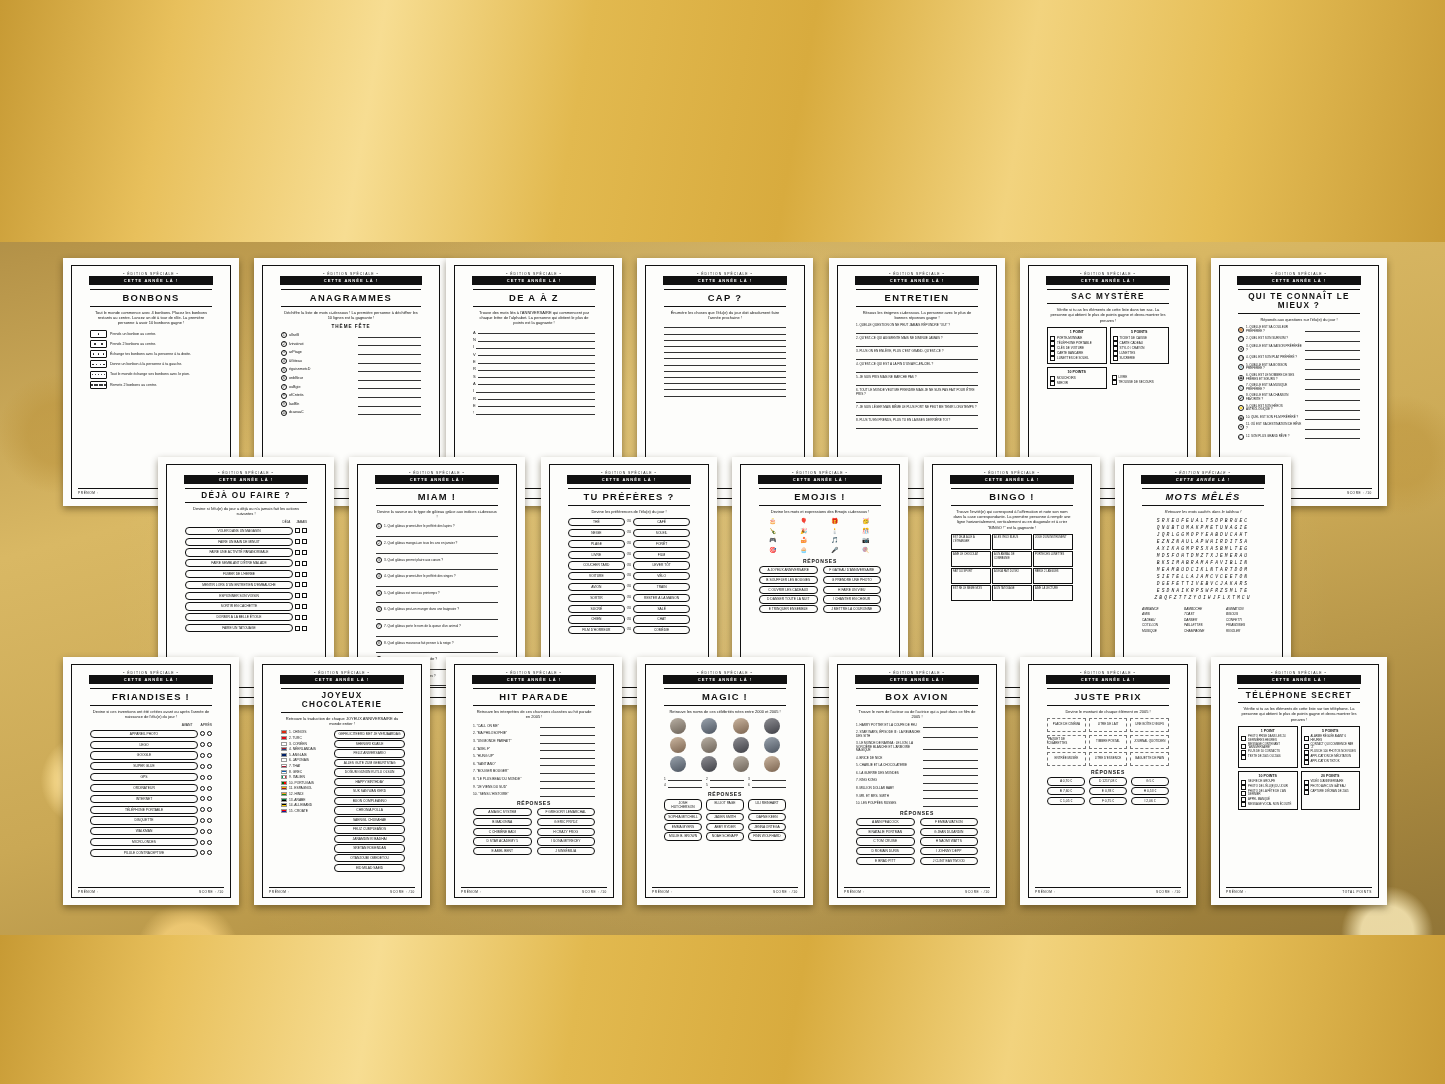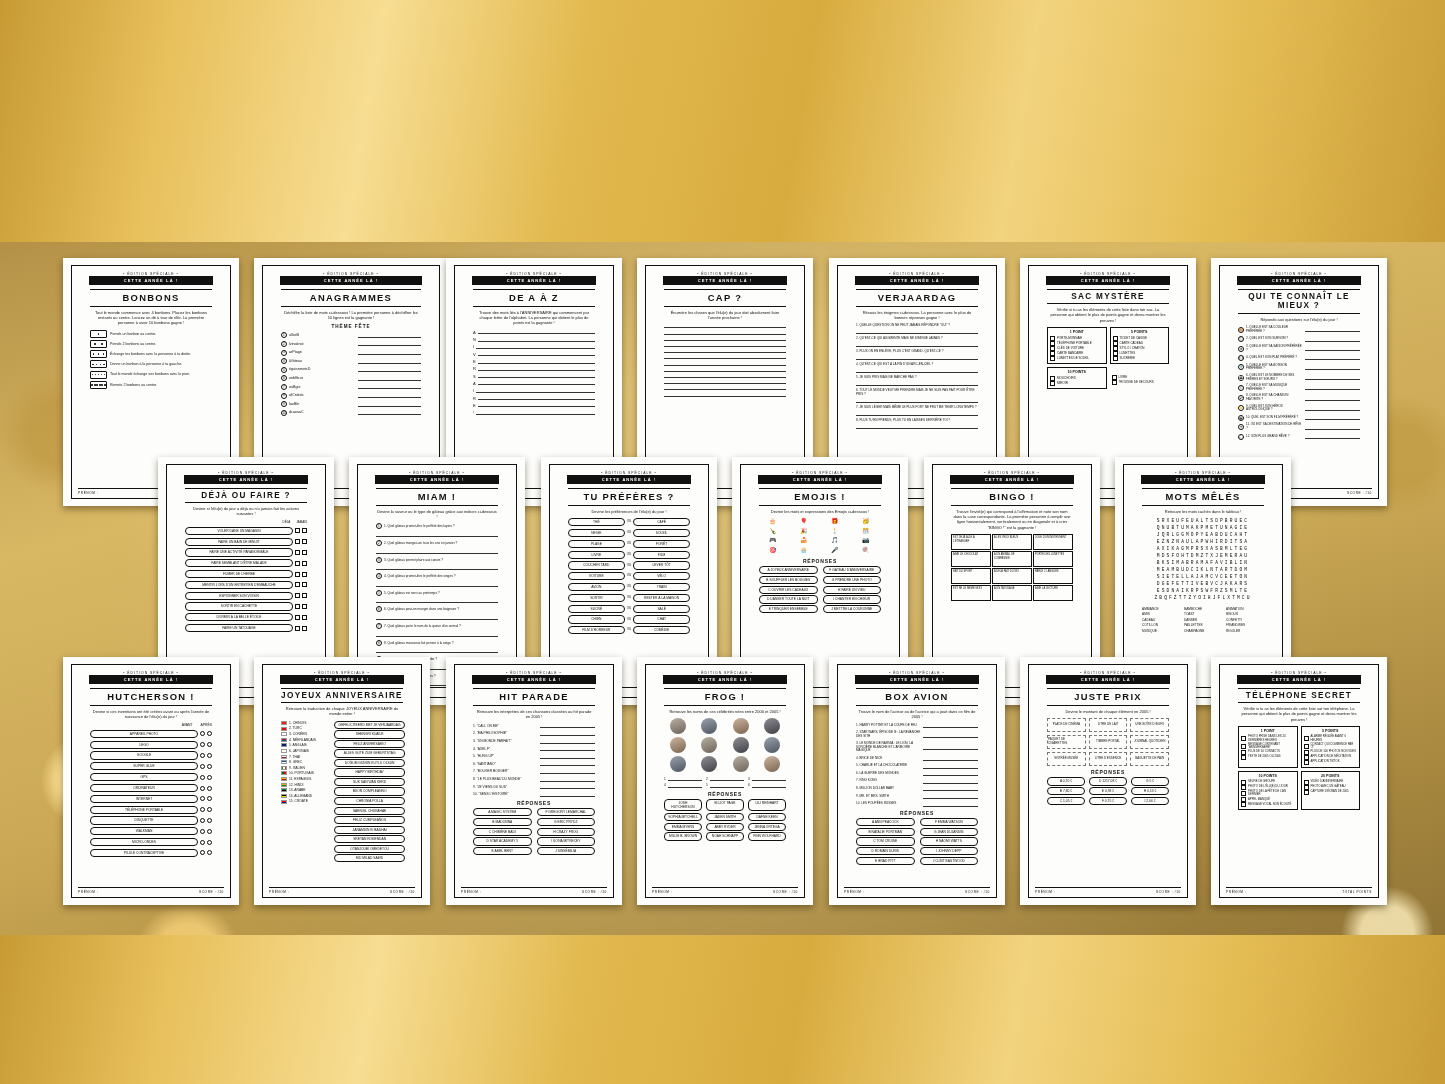--- a/index.html
+++ b/index.html
@@ -431,21 +431,21 @@
         <span>PRÉNOM :</span>
         <span>SCORE :  /10</span>
       </div>
     </div>
   </div>
 
   <div class="sheet" style="left:829px; top:258px; width:176px; height:248px;">
     <div class="inner">
       <div class="edition">• ÉDITION SPÉCIALE •</div>
       <div class="ribbon">CETTE ANNÉE LÀ !</div>
-      <div class="sheet-title">VERJAARDAG</div>
+      <div class="sheet-title">ENTRETIEN</div>
       <div class="intro">Résous les énigmes ci-dessous. La personne avec le plus de bonnes réponses gagne !</div>
       <div class="lines">
         <div style="font-size:3.1px;">1. QUELLE QUESTION ON NE PEUT JAMAIS RÉPONDRE "OUI" ?</div>
           <div class="rule" style="margin:1px 0 3px;"></div>
         <div style="font-size:3.1px;">2. QU'EST-CE QUI AUGMENTE MAIS NE DIMINUE JAMAIS ?</div>
           <div class="rule" style="margin:1px 0 3px;"></div>
         <div style="font-size:3.1px;">3. PLUS ON EN ENLÈVE, PLUS C'EST GRAND. QU'EST-CE ?</div>
           <div class="rule" style="margin:1px 0 3px;"></div>
         <div style="font-size:3.1px;">4. QU'EST-CE QUI EST À LA FIN D'UN ARC-EN-CIEL ?</div>
           <div class="rule" style="margin:1px 0 3px;"></div>
@@ -891,21 +891,21 @@
         <div>A UN TATOUAGE</div>
         <div>AIME LA LECTURE</div>
       </div>
       <div class="footer">
         <span>PRÉNOM :</span>
         <span>SCORE :  /10</span>
       </div>
     </div>
   </div>
 
-  <div class="sheet" style="left:1115px; top:457px; width:176px; height:248px;">
+  <div class="sheet" style="left:1115px; top:457px; width:176px; height:248px;font-style:italic;">
     <div class="inner">
       <div class="edition">• ÉDITION SPÉCIALE •</div>
       <div class="ribbon">CETTE ANNÉE LÀ !</div>
       <div class="sheet-title">MOTS MÊLÉS</div>
       <div class="intro">Retrouve les mots cachés dans le tableau !</div>
       <div style="font-family:'Liberation Mono', monospace; font-size:4.6px; letter-spacing:2.1px; line-height:1.52; text-align:center;">
         <div>SRXEUFEUALTSDPBRUEC</div>
         <div>QNUBTUMAKPMETUNAGIE</div>
         <div>JQRLGGMOPYEABDUCAHT</div>
         <div>EZNZNAULAPWHIRDITSA</div>
@@ -939,21 +939,21 @@
         <span>PRÉNOM :</span>
         <span>SCORE :  /10</span>
       </div>
     </div>
   </div>
 
   <div class="sheet" style="left:63px; top:657px; width:176px; height:248px;">
     <div class="inner">
       <div class="edition">• ÉDITION SPÉCIALE •</div>
       <div class="ribbon">CETTE ANNÉE LÀ !</div>
-      <div class="sheet-title">HUTCHERSON !</div>
+      <div class="sheet-title">FRIANDISES !</div>
       <div class="intro">Devine si ces inventions ont été créées avant ou après l'année de naissance de l'élu(e) du jour !</div>
       <div style="display:flex; justify-content:flex-end; gap:8px; font-size:3.4px; margin-bottom:2px;">
         <span>AVANT</span>
         <span>APRÈS</span>
       </div>
       <div class="lines">
         <div class="row">
             <span class="pill" style="flex:1">APPAREIL PHOTO</span>
             <span class="box" style="border-radius:50%"></span>
             <span class="box" style="border-radius:50%"></span>
@@ -1018,21 +1018,21 @@
         <span>PRÉNOM :</span>
         <span>SCORE :  /10</span>
       </div>
     </div>
   </div>
 
   <div class="sheet" style="left:254px; top:657px; width:176px; height:248px;">
     <div class="inner">
       <div class="edition">• ÉDITION SPÉCIALE •</div>
       <div class="ribbon">CETTE ANNÉE LÀ !</div>
-      <div class="sheet-title two">JOYEUX ANNIVERSAIRE</div>
+      <div class="sheet-title two">JOYEUX CHOCOLATERIE</div>
       <div class="intro">Retrouve la traduction de chaque JOYEUX ANNIVERSAIRE du monde entier !</div>
       <div style="display:grid; grid-template-columns: 42% 58%; gap:2px;">
         <div>
           <div class="flagrow">
               <span class="flag" style="background:#de2910"></span>
               <span>1. CHINOIS</span>
             </div>
           <div class="flagrow">
               <span class="flag" style="background:#e30a17"></span>
               <span>2. TURC</span>
@@ -1180,21 +1180,21 @@
         <span>PRÉNOM :</span>
         <span>SCORE :  /10</span>
       </div>
     </div>
   </div>
 
   <div class="sheet" style="left:637px; top:657px; width:176px; height:248px;">
     <div class="inner">
       <div class="edition">• ÉDITION SPÉCIALE •</div>
       <div class="ribbon">CETTE ANNÉE LÀ !</div>
-      <div class="sheet-title">FROG !</div>
+      <div class="sheet-title">MAGIC !</div>
       <div class="intro">Retrouve les noms de ces célébrités nées entre 2000 et 2005 !</div>
       <div class="faces">
         <div class="face"></div>
         <div class="face b"></div>
         <div class="face c"></div>
         <div class="face d"></div>
         <div class="face c"></div>
         <div class="face"></div>
         <div class="face d"></div>
         <div class="face b"></div>

